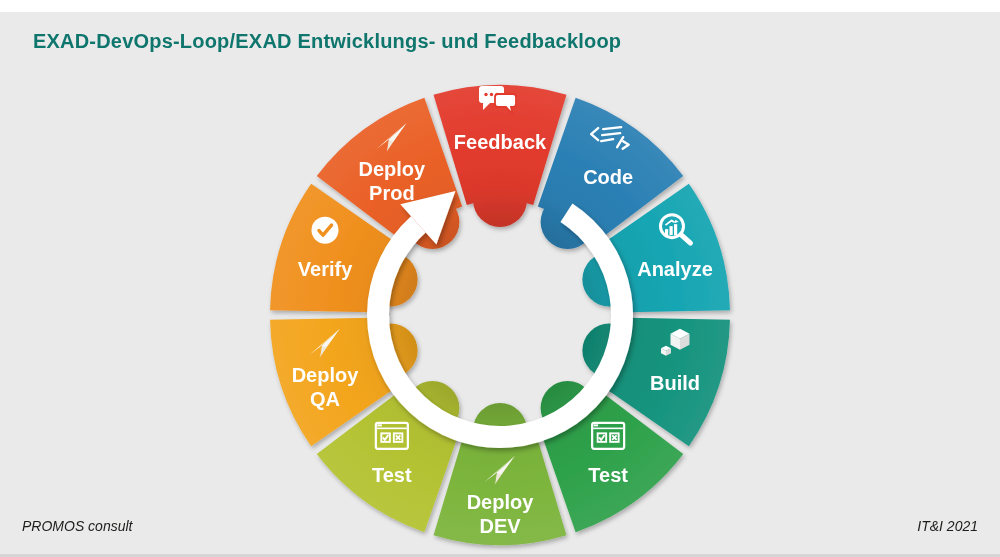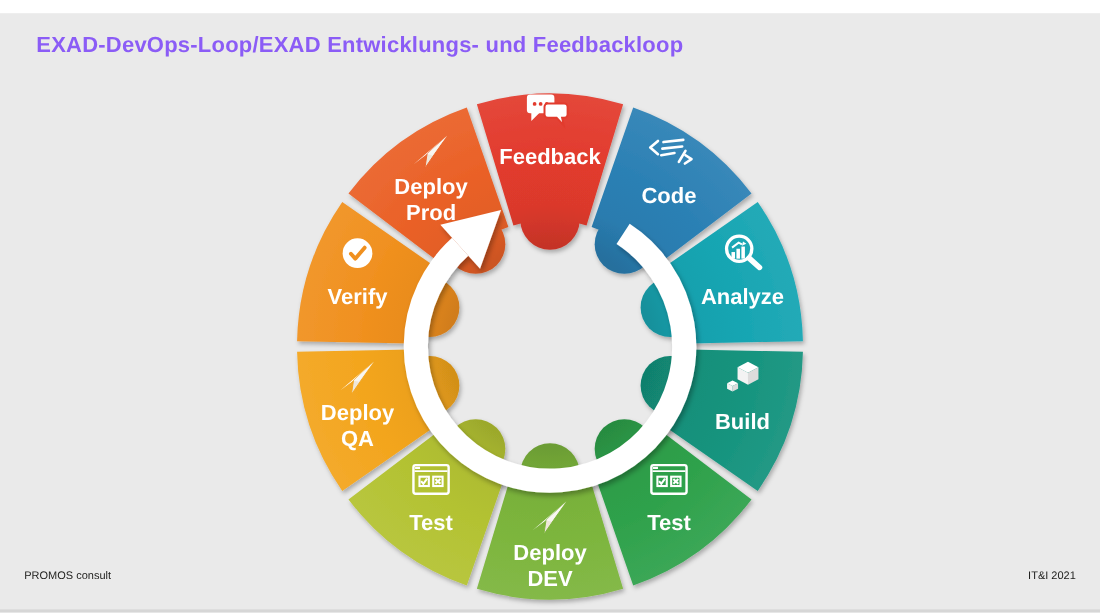--- a/index.html
+++ b/index.html
@@ -1,22 +1,22 @@
 <!DOCTYPE html>
 <html><head>
 <meta charset="utf-8">
 <style>
   html,body{margin:0;padding:0;}
   body{font-family:"Liberation Sans","DejaVu Sans",sans-serif;}
   .page{position:relative;width:1000px;height:557px;background:#eaeaea;overflow:hidden;}
   .top-strip{position:absolute;left:0;top:0;width:100%;height:12px;background:#ffffff;}
   .bottom-strip{position:absolute;left:0;bottom:0;width:100%;height:3px;background:#d6d6d6;}
-  .title{position:absolute;left:33px;top:30px;font-size:20px;font-weight:bold;color:#8b5cf6;letter-spacing:.2px;}
+  .title{position:absolute;left:33px;top:30px;font-size:20px;font-weight:bold;color:#0f766e;letter-spacing:.2px;}
   .wheel-svg{position:absolute;left:0;top:0;}
-  .footer{position:absolute;top:518px;font-size:10px;color:#1d1d1b;}
+  .footer{position:absolute;top:518px;font-size:14px;font-style:italic;color:#1d1d1b;}
   .footer.left{left:22px;}
   .footer.right{right:22px;text-align:left;}
   text.seg-label{fill:#ffffff;font-weight:bold;font-size:20px;font-family:"Liberation Sans","DejaVu Sans",sans-serif;}
 </style>
 </head>
 <body>
 
 <div class="page">
   <div class="top-strip"></div>
   <div class="title">EXAD-DevOps-Loop/EXAD Entwicklungs- und Feedbackloop</div>

